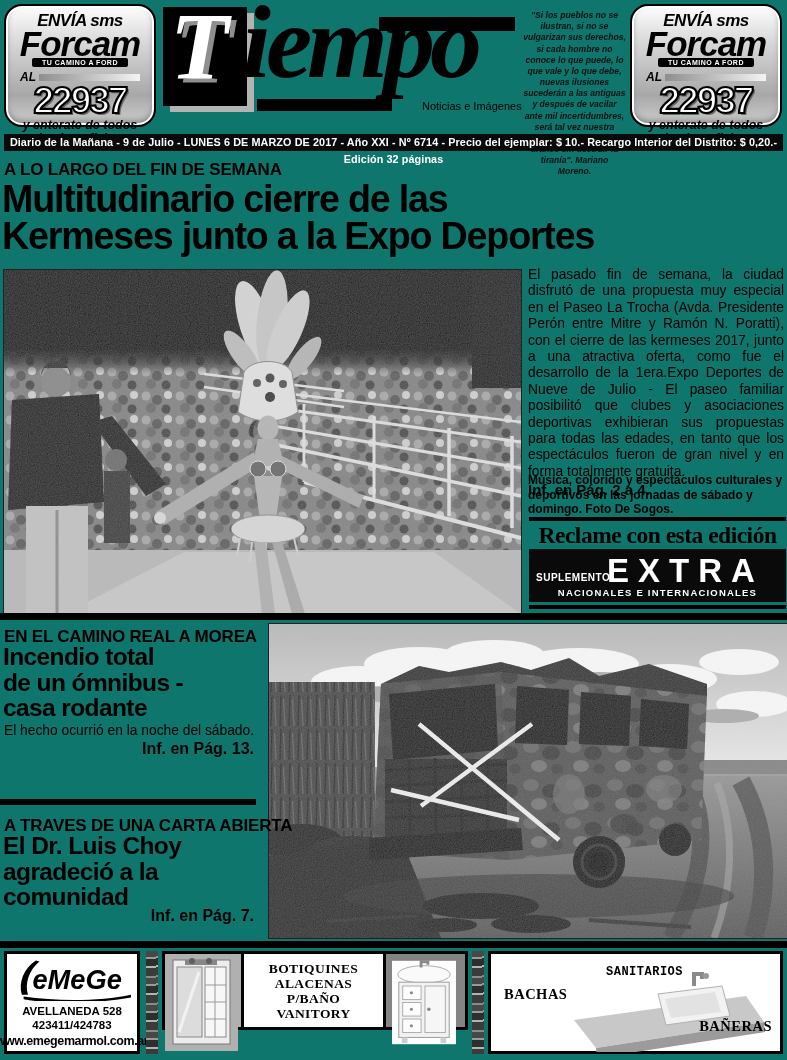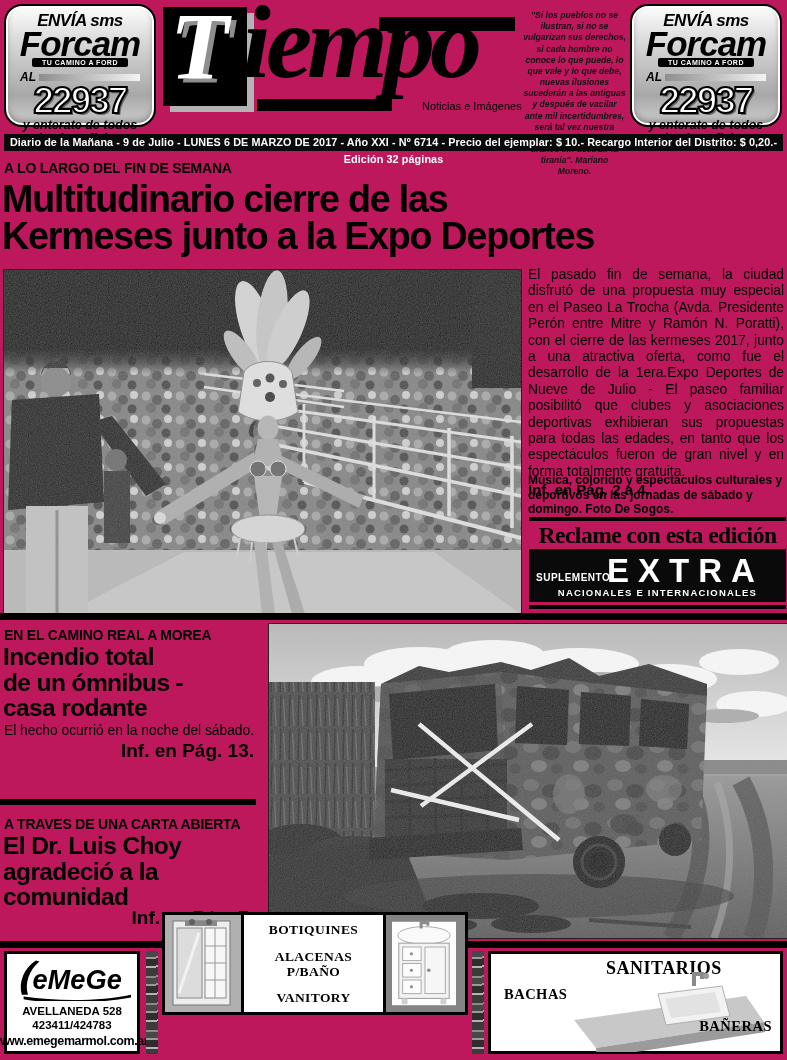--- a/index.html
+++ b/index.html
@@ -1,16 +1,16 @@
 <!DOCTYPE html>
 <html><head>
 <meta charset="utf-8">
 <style>
   html,body{margin:0;padding:0;background:#ffffff;}
-  #page{position:relative;width:787px;height:1060px;background:#be185d;overflow:hidden;
+  #page{position:relative;width:787px;height:1060px;background:#0f766e;overflow:hidden;
         font-family:"Liberation Sans",sans-serif;color:#000;}
   .abs{position:absolute;}
   .preline{white-space:pre-line;}
 
   
   .forcam{top:4px;width:152px;height:123px;border:2px solid #000;border-radius:18px;
     background:linear-gradient(180deg,#fdfdfd 0%,#d9d9d9 30%,#a8a8a8 75%,#cfcfcf 100%);
     box-shadow:inset 0 0 0 2px #fff, inset 0 -4px 6px #7e7e7e;
     display:flex;flex-direction:column;align-items:center;padding-top:5px;box-sizing:border-box;}
   .f-l1{font-style:italic;font-weight:bold;font-size:17px;letter-spacing:-.5px;}
@@ -38,26 +38,26 @@
 
   
   .quote{left:523px;top:10px;width:103px;font-style:italic;font-weight:bold;font-size:8.6px;
          line-height:1.3;text-align:center;color:#111;}
 
   
   .dateline{left:4px;top:134px;width:779px;height:17px;background:#0a0a0a;color:#fff;
       font-weight:bold;font-size:10.8px;line-height:17px;text-align:center;letter-spacing:.1px;}
 
   
-  .kicker{font-weight:bold;font-size:14px;letter-spacing:-.2px;}
+  .kicker{font-weight:bold;font-size:17px;letter-spacing:-.2px;}
   .headline-xl{font-weight:bold;font-size:38px;line-height:37px;letter-spacing:-1.2px;
       transform:scaleX(.99);transform-origin:left top;}
   .headline-md{font-weight:bold;font-size:24.5px;line-height:25.5px;letter-spacing:-.6px;}
   .subhead{font-size:13.8px;}
-  .pageref{font-weight:bold;font-size:19px;text-align:right;}
+  .pageref{font-weight:bold;font-size:16px;text-align:right;}
 
   
   .bodytext{font-size:13.8px;line-height:16.4px;text-align:justify;}
   .bodyref{font-weight:bold;font-size:15px;margin-top:1px;}
   .caption{font-weight:bold;font-size:12px;line-height:14.6px;}
 
   
   .reclame{left:529px;top:517px;width:257px;}
   .reclame .bar{height:4px;background:#000;}
   .reclame-title{font-family:"Liberation Serif",serif;font-weight:bold;font-size:23.5px;
@@ -71,30 +71,30 @@
   .divider{background:#000;}
 
   
   .strip-panel{box-sizing:border-box;border:3px solid #000;background:#fff;}
   .marble{background:repeating-linear-gradient(177deg,#474747 0 6px,#9a9a9a 6px 8px,
       #2e2e2e 8px 15px,#b3b3b3 15px 17px,#3b3b3b 17px 25px,#8a8a8a 25px 27px);}
   .emege{left:4px;top:951px;width:136px;height:103px;display:flex;flex-direction:column;
       align-items:center;justify-content:space-between;padding:3px 2px;}
   .em-addr{font-weight:bold;font-size:11.5px;line-height:14px;text-align:center;}
   .em-web{font-weight:bold;font-size:12.5px;letter-spacing:-.4px;}
-  .prod-group{left:162px;top:912px;width:306px;height:103px;display:flex;}
+  .prod-group{left:162px;top:951px;width:306px;height:79px;display:flex;}
   .prod-text{flex:1;display:flex;flex-direction:column;justify-content:space-between;
       align-items:center;padding:7px 2px;box-sizing:border-box;
       font-family:"Liberation Serif",serif;font-weight:bold;font-size:13.5px;line-height:15px;
       text-align:center;letter-spacing:.4px;}
   .vanity-frame{width:82px;border-left:3px solid #000;background:#848484;padding:6px;box-sizing:border-box;}
   .cab-wrap{width:76px;border-right:3px solid #000;background:#b0b0b0;}
   .sanit{left:488px;top:951px;width:295px;height:103px;position:absolute;
       font-family:"Liberation Serif",serif;font-weight:bold;letter-spacing:.5px;}
-  .s-top{position:absolute;left:115px;top:4px;font-size:18px;}
+  .s-top{position:absolute;left:115px;top:11px;font-size:12px;font-family:Liberation Mono, monospace;}
   .s-left{position:absolute;left:13px;top:32px;font-size:14.5px;}
   .s-bot{position:absolute;right:8px;bottom:16px;font-size:14.5px;}
 </style>
 </head>
 <body>
 
 <div id="page">
 
   <div class="abs forcam" style="left:4px;">
     <div class="f-l1">ENVÍA sms</div>

